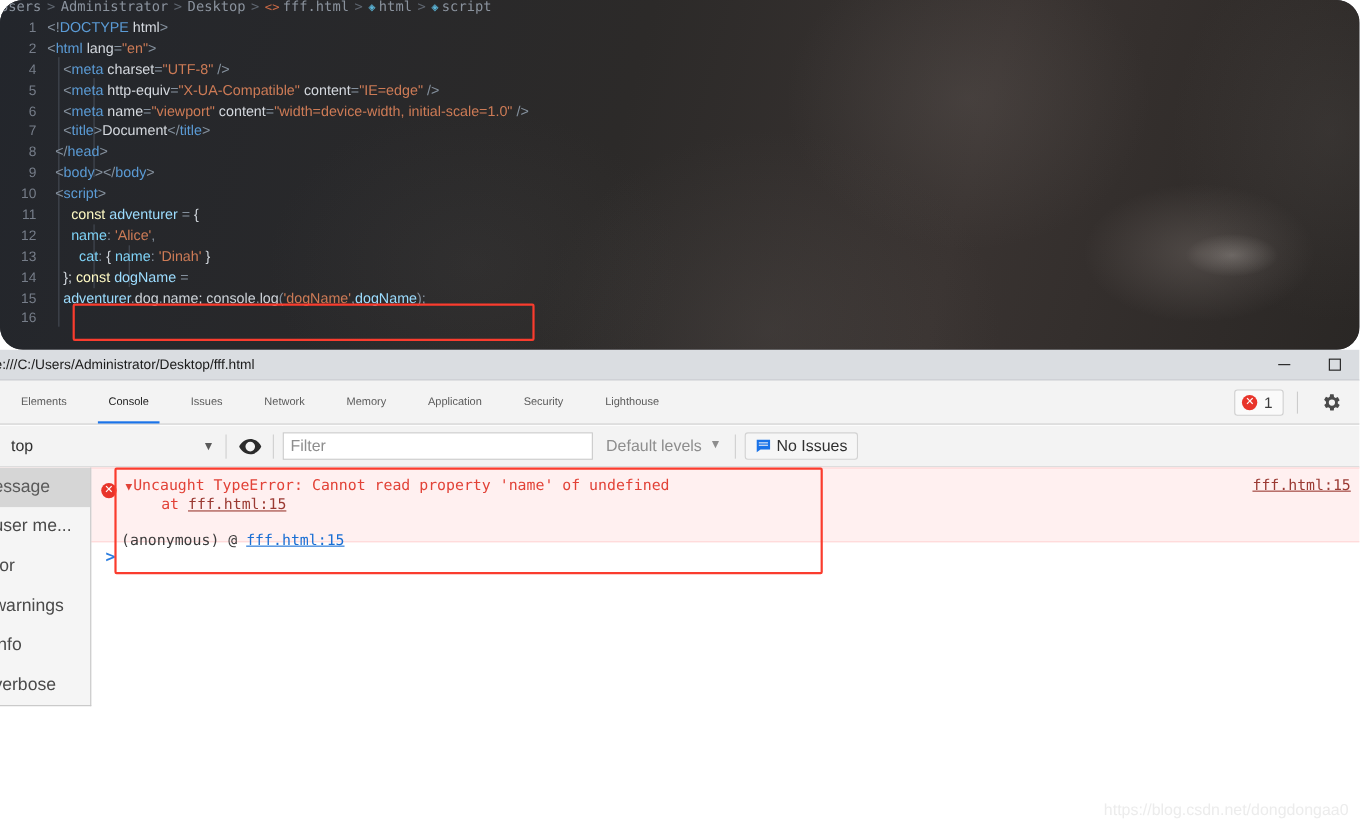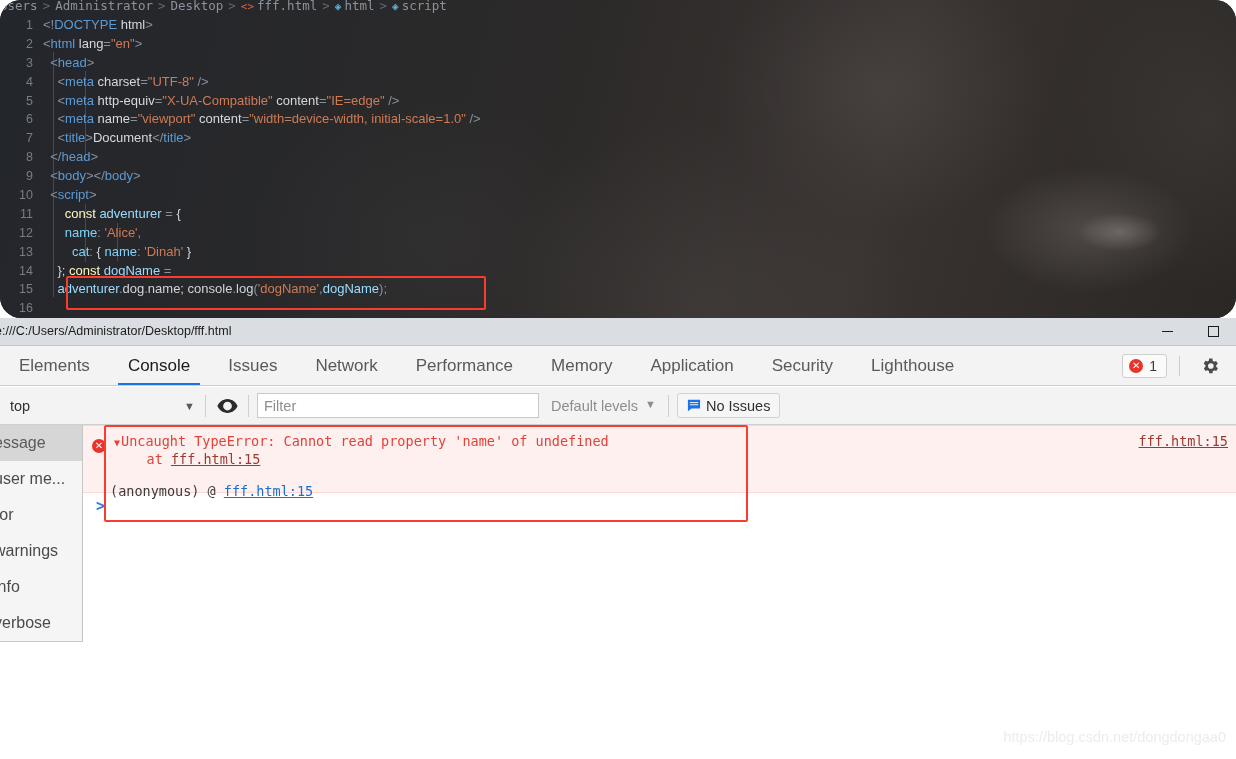--- a/index.html
+++ b/index.html
@@ -158,21 +158,21 @@
     background: #f3f3f3;
     border-bottom: 1px solid #cdcdcd;
     box-sizing: border-box;
     display: flex;
     align-items: stretch;
   }
   .dt-tab {
     display: flex;
     align-items: center;
     padding: 0 19px;
-    font-size: 17px;
+    font-size: 10px;
     color: #5a5a5a;
     white-space: nowrap;
     position: relative;
     cursor: default;
   }
   .dt-tab.active { color: #1a1a1a; }
   .dt-tab.active::after {
     content: "";
     position: absolute;
     left: 9px; right: 9px; bottom: 0;
@@ -430,21 +430,20 @@
   </div>
 
   <div class="guide" style="left:53px; top:52px; height:245px;"></div>
   <div class="guide" style="left:85px; top:71px; height:90px;"></div>
   <div class="guide" style="left:85px; top:204px; height:58px;"></div>
   <div class="guide" style="left:117px; top:223px; height:38px;"></div>
 
   <div id="code-area">
     <div class="code-line"><span class="ln">1</span><span class="t-punct">&lt;!</span><span class="t-tag">DOCTYPE</span> <span class="t-txt">html</span><span class="t-punct">&gt;</span></div>
     <div class="code-line"><span class="ln">2</span><span class="t-punct">&lt;</span><span class="t-tag">html</span> <span class="t-txt">lang</span><span class="t-punct">=</span><span class="t-str">"en"</span><span class="t-punct">&gt;</span></div>
-    <div class="code-line"><span class="ln">3</span>  <span class="t-punct">&lt;</span><span class="t-tag">head</span><span class="t-punct">&gt;</span></div>
     <div class="code-line"><span class="ln">4</span>    <span class="t-punct">&lt;</span><span class="t-tag">meta</span> <span class="t-txt">charset</span><span class="t-punct">=</span><span class="t-str">"UTF-8"</span> <span class="t-punct">/&gt;</span></div>
     <div class="code-line"><span class="ln">5</span>    <span class="t-punct">&lt;</span><span class="t-tag">meta</span> <span class="t-txt">http-equiv</span><span class="t-punct">=</span><span class="t-str">"X-UA-Compatible"</span> <span class="t-txt">content</span><span class="t-punct">=</span><span class="t-str">"IE=edge"</span> <span class="t-punct">/&gt;</span></div>
     <div class="code-line"><span class="ln">6</span>    <span class="t-punct">&lt;</span><span class="t-tag">meta</span> <span class="t-txt">name</span><span class="t-punct">=</span><span class="t-str">"viewport"</span> <span class="t-txt">content</span><span class="t-punct">=</span><span class="t-str">"width=device-width, initial-scale=1.0"</span> <span class="t-punct">/&gt;</span></div>
     <div class="code-line"><span class="ln">7</span>    <span class="t-punct">&lt;</span><span class="t-tag">title</span><span class="t-punct">&gt;</span><span class="t-txt">Document</span><span class="t-punct">&lt;/</span><span class="t-tag">title</span><span class="t-punct">&gt;</span></div>
     <div class="code-line"><span class="ln">8</span>  <span class="t-punct">&lt;/</span><span class="t-tag">head</span><span class="t-punct">&gt;</span></div>
     <div class="code-line"><span class="ln">9</span>  <span class="t-punct">&lt;</span><span class="t-tag">body</span><span class="t-punct">&gt;&lt;/</span><span class="t-tag">body</span><span class="t-punct">&gt;</span></div>
     <div class="code-line"><span class="ln">10</span>  <span class="t-punct">&lt;</span><span class="t-tag">script</span><span class="t-punct">&gt;</span></div>
     <div class="code-line"><span class="ln">11</span>      <span class="t-kw">const</span> <span class="t-var">adventurer</span> <span class="t-punct">=</span> <span class="t-plain">{</span></div>
     <div class="code-line"><span class="ln">12</span>      <span class="t-prop">name</span><span class="t-punct">:</span> <span class="t-str">'Alice'</span><span class="t-punct">,</span></div>
     <div class="code-line"><span class="ln">13</span>        <span class="t-prop">cat</span><span class="t-punct">:</span> <span class="t-plain">{</span> <span class="t-prop">name</span><span class="t-punct">:</span> <span class="t-str">'Dinah'</span> <span class="t-plain">}</span></div>
@@ -475,23 +474,20 @@
   <div class="dt-tab active">
       <span>Console</span>
     </div>
   <div class="dt-tab">
       <span>Issues</span>
     </div>
   <div class="dt-tab">
       <span>Network</span>
     </div>
   <div class="dt-tab">
-      <span>Performance</span>
-    </div>
-  <div class="dt-tab">
       <span>Memory</span>
     </div>
   <div class="dt-tab">
       <span>Application</span>
     </div>
   <div class="dt-tab">
       <span>Security</span>
     </div>
   <div class="dt-tab">
       <span>Lighthouse</span>

